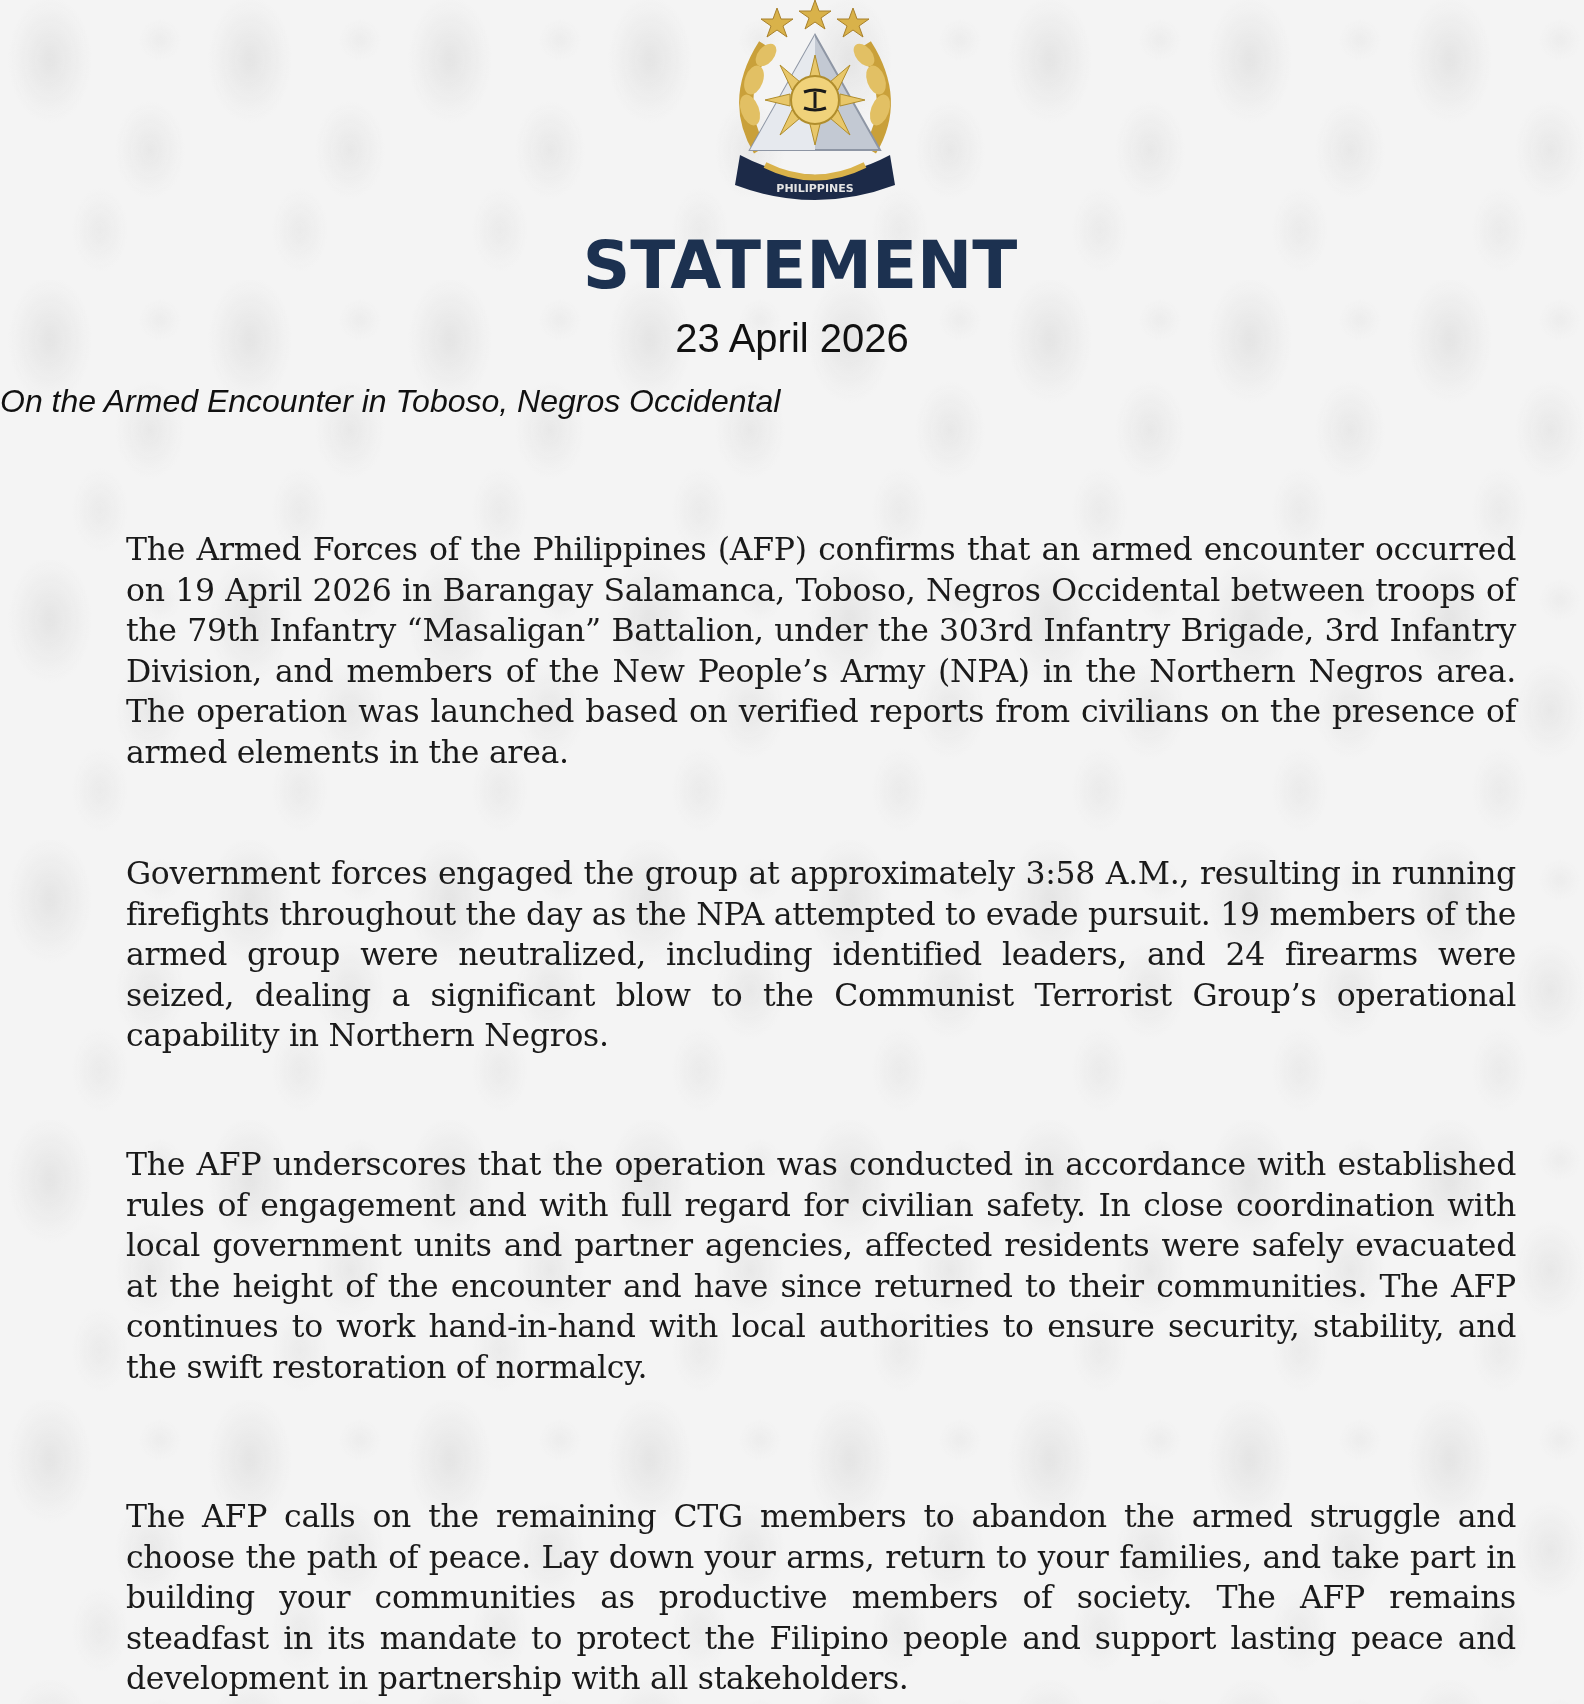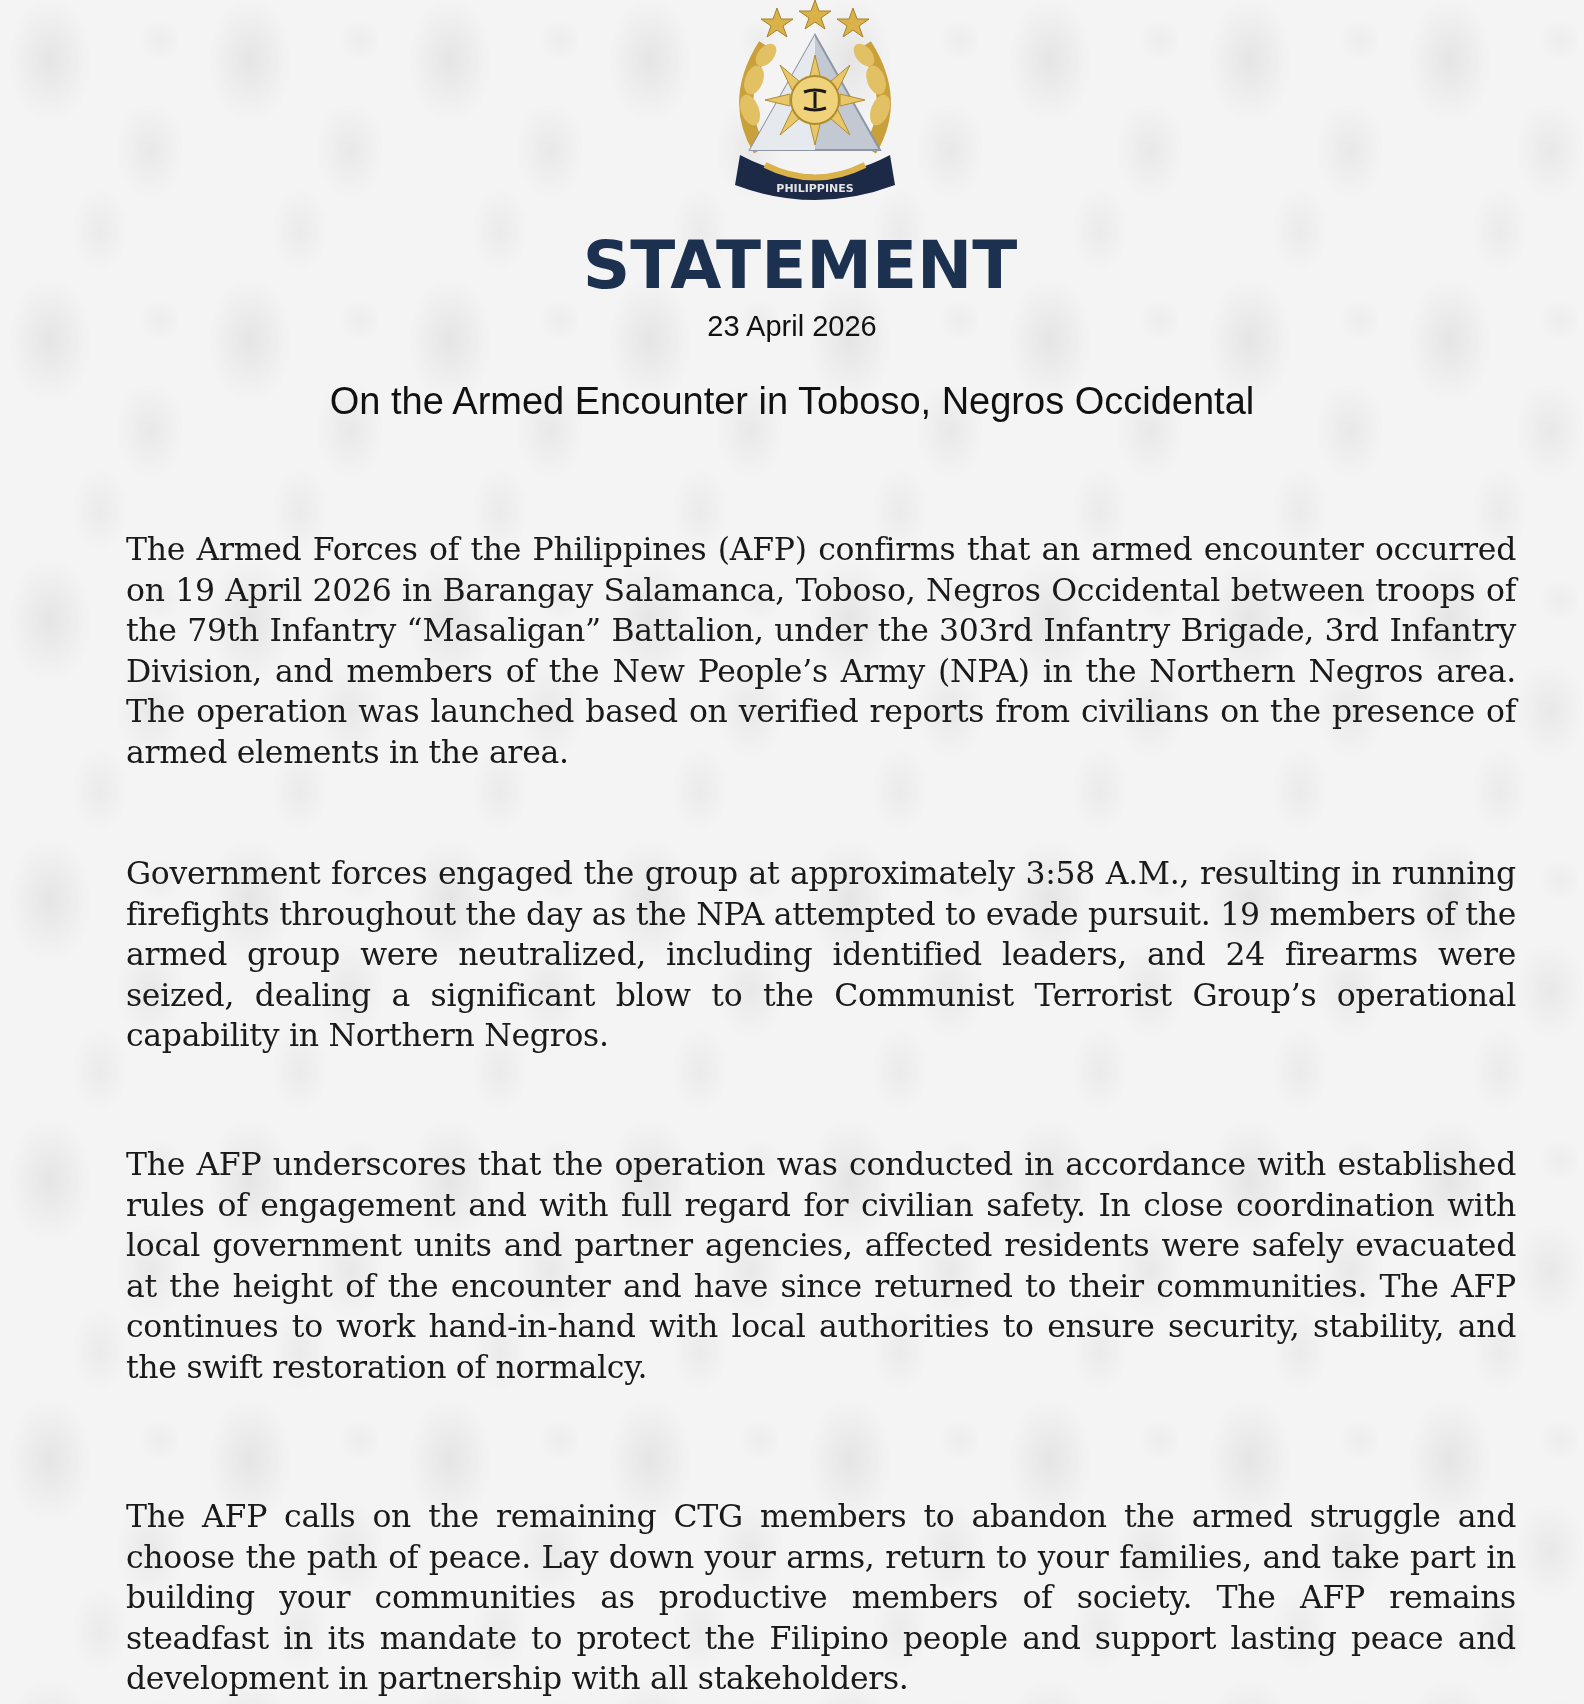--- a/index.html
+++ b/index.html
@@ -26,28 +26,29 @@
   }
 
   .title {
     position: absolute; left: 0; width: 100%; top: 228px; text-align: center;
     font-family: "DejaVu Sans", sans-serif; font-weight: bold;
     font-size: 66px; color: #1c3150; letter-spacing: 0px;
     line-height: 76px;
     padding-left: 8px;
   }
   .date {
-    position: absolute; left: 0; width: 100%; top: 304px; text-align: center;
-    font-family: "Liberation Sans", sans-serif; font-size: 29px; color: #111;
+    position: absolute; left: 0; width: 100%; top: 316px; text-align: center;
+    font-family: "Liberation Sans", sans-serif; font-size: 40px; color: #111;
     line-height: 44px;
   }
   .subtitle {
-    position: absolute; left: 0; width: 100%; top: 378px; text-align: center;
-    font-family: "Liberation Sans", sans-serif; font-size: 38px; color: #111;
+    position: absolute; left: 0; width: 100%; top: 378px; text-align: left;
+    font-family: "Liberation Sans", sans-serif; font-size: 32px; color: #111;
     line-height: 47px;
+    font-style: italic;
   }
 
   .body {
     position: absolute; left: 100px; width: 1390px;
     font-family: "DejaVu Serif", serif; font-size: 31.5px; color: #1a1a1a;
     line-height: 40.5px; text-align: justify;
     letter-spacing: -0.3px;
     margin-left: 26px;
   }
   .p1 { top: 529px; }

